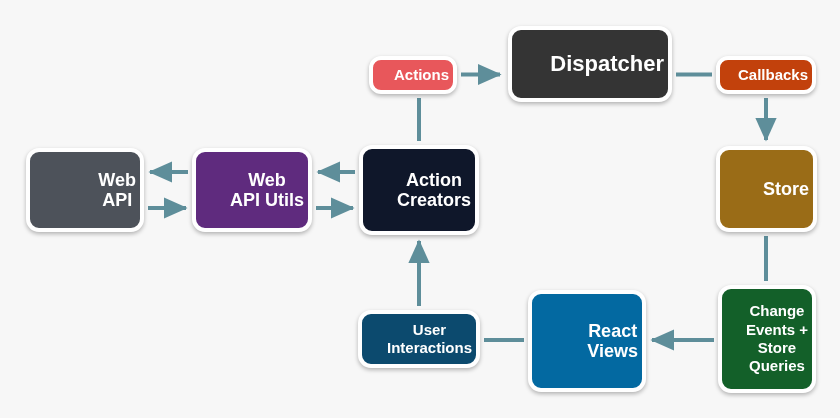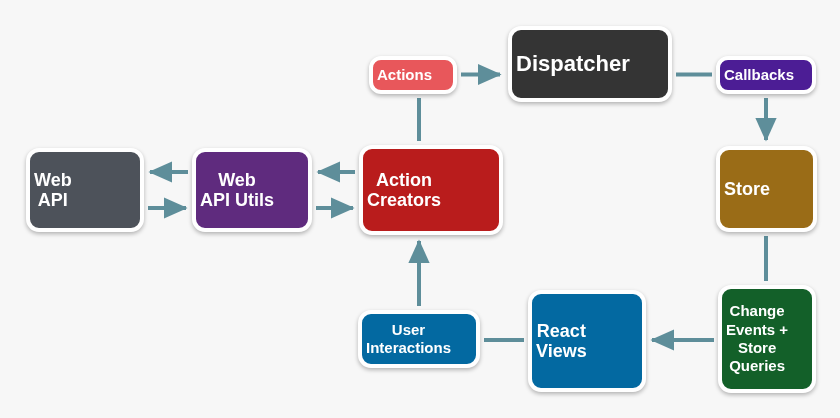--- a/index.html
+++ b/index.html
@@ -25,21 +25,21 @@
     top: 0;
     width: 840px;
     height: 418px;
     pointer-events: none;
   }
   .node {
     position: absolute;
     box-sizing: border-box;
     display: flex;
     align-items: center;
-    justify-content: flex-start;
+    justify-content: flex-end;
     text-align: center;
     color: #ffffff;
     font-weight: bold;
     line-height: 1.12;
     border: 4px solid #ffffff;
     box-shadow: 0 2px 4px rgba(0,0,0,0.28);
     z-index: 2;
   }
   .node .label {
     display: block;
@@ -103,45 +103,45 @@
   </svg>
 
   <div class="node big" style="left: 26px; top: 148px; width: 118px; height: 84px; background: rgb(77, 82, 90);">
     <span class="label">Web<br>API</span>
   </div>
 
   <div class="node big" style="left: 192px; top: 148px; width: 120px; height: 84px; background: rgb(95, 43, 126);">
     <span class="label">Web<br>API Utils</span>
   </div>
 
-  <div class="node big" style="left: 359px; top: 145px; width: 144px; height: 90px; background: #b91c1c;">
+  <div class="node big" style="left: 359px; top: 145px; width: 120px; height: 90px; background: #0f172a;">
     <span class="label">Action<br>Creators</span>
   </div>
 
   <div class="node badge" style="left: 369px; top: 56px; width: 88px; height: 38px; background: rgb(232, 87, 91);">
     <span class="label">Actions</span>
   </div>
 
   <div class="node wide" style="left: 508px; top: 26px; width: 164px; height: 76px; background: rgb(52, 52, 52);">
     <span class="label">Dispatcher</span>
   </div>
 
-  <div class="node badge" style="left: 716px; top: 56px; width: 100px; height: 38px; background: #4c1d95;">
+  <div class="node badge" style="left: 716px; top: 56px; width: 100px; height: 38px; background: #c2410c;">
     <span class="label">Callbacks</span>
   </div>
 
   <div class="node big" style="left: 716px; top: 146px; width: 101px; height: 86px; background: rgb(154, 108, 23);">
     <span class="label">Store</span>
   </div>
 
   <div class="node small" style="left: 718px; top: 285px; width: 98px; height: 108px; background: rgb(19, 96, 41);">
     <span class="label">Change<br>Events +<br>Store<br>Queries</span>
   </div>
 
   <div class="node big" style="left: 528px; top: 290px; width: 118px; height: 102px; background: #0369a1;">
     <span class="label">React<br>Views</span>
   </div>
 
-  <div class="node small" style="left: 358px; top: 310px; width: 122px; height: 58px; background: #0369a1;">
+  <div class="node small" style="left: 358px; top: 310px; width: 122px; height: 58px; background: #0c4a6e;">
     <span class="label">User<br>Interactions</span>
   </div>
 
 </div>
 
 </body></html>

